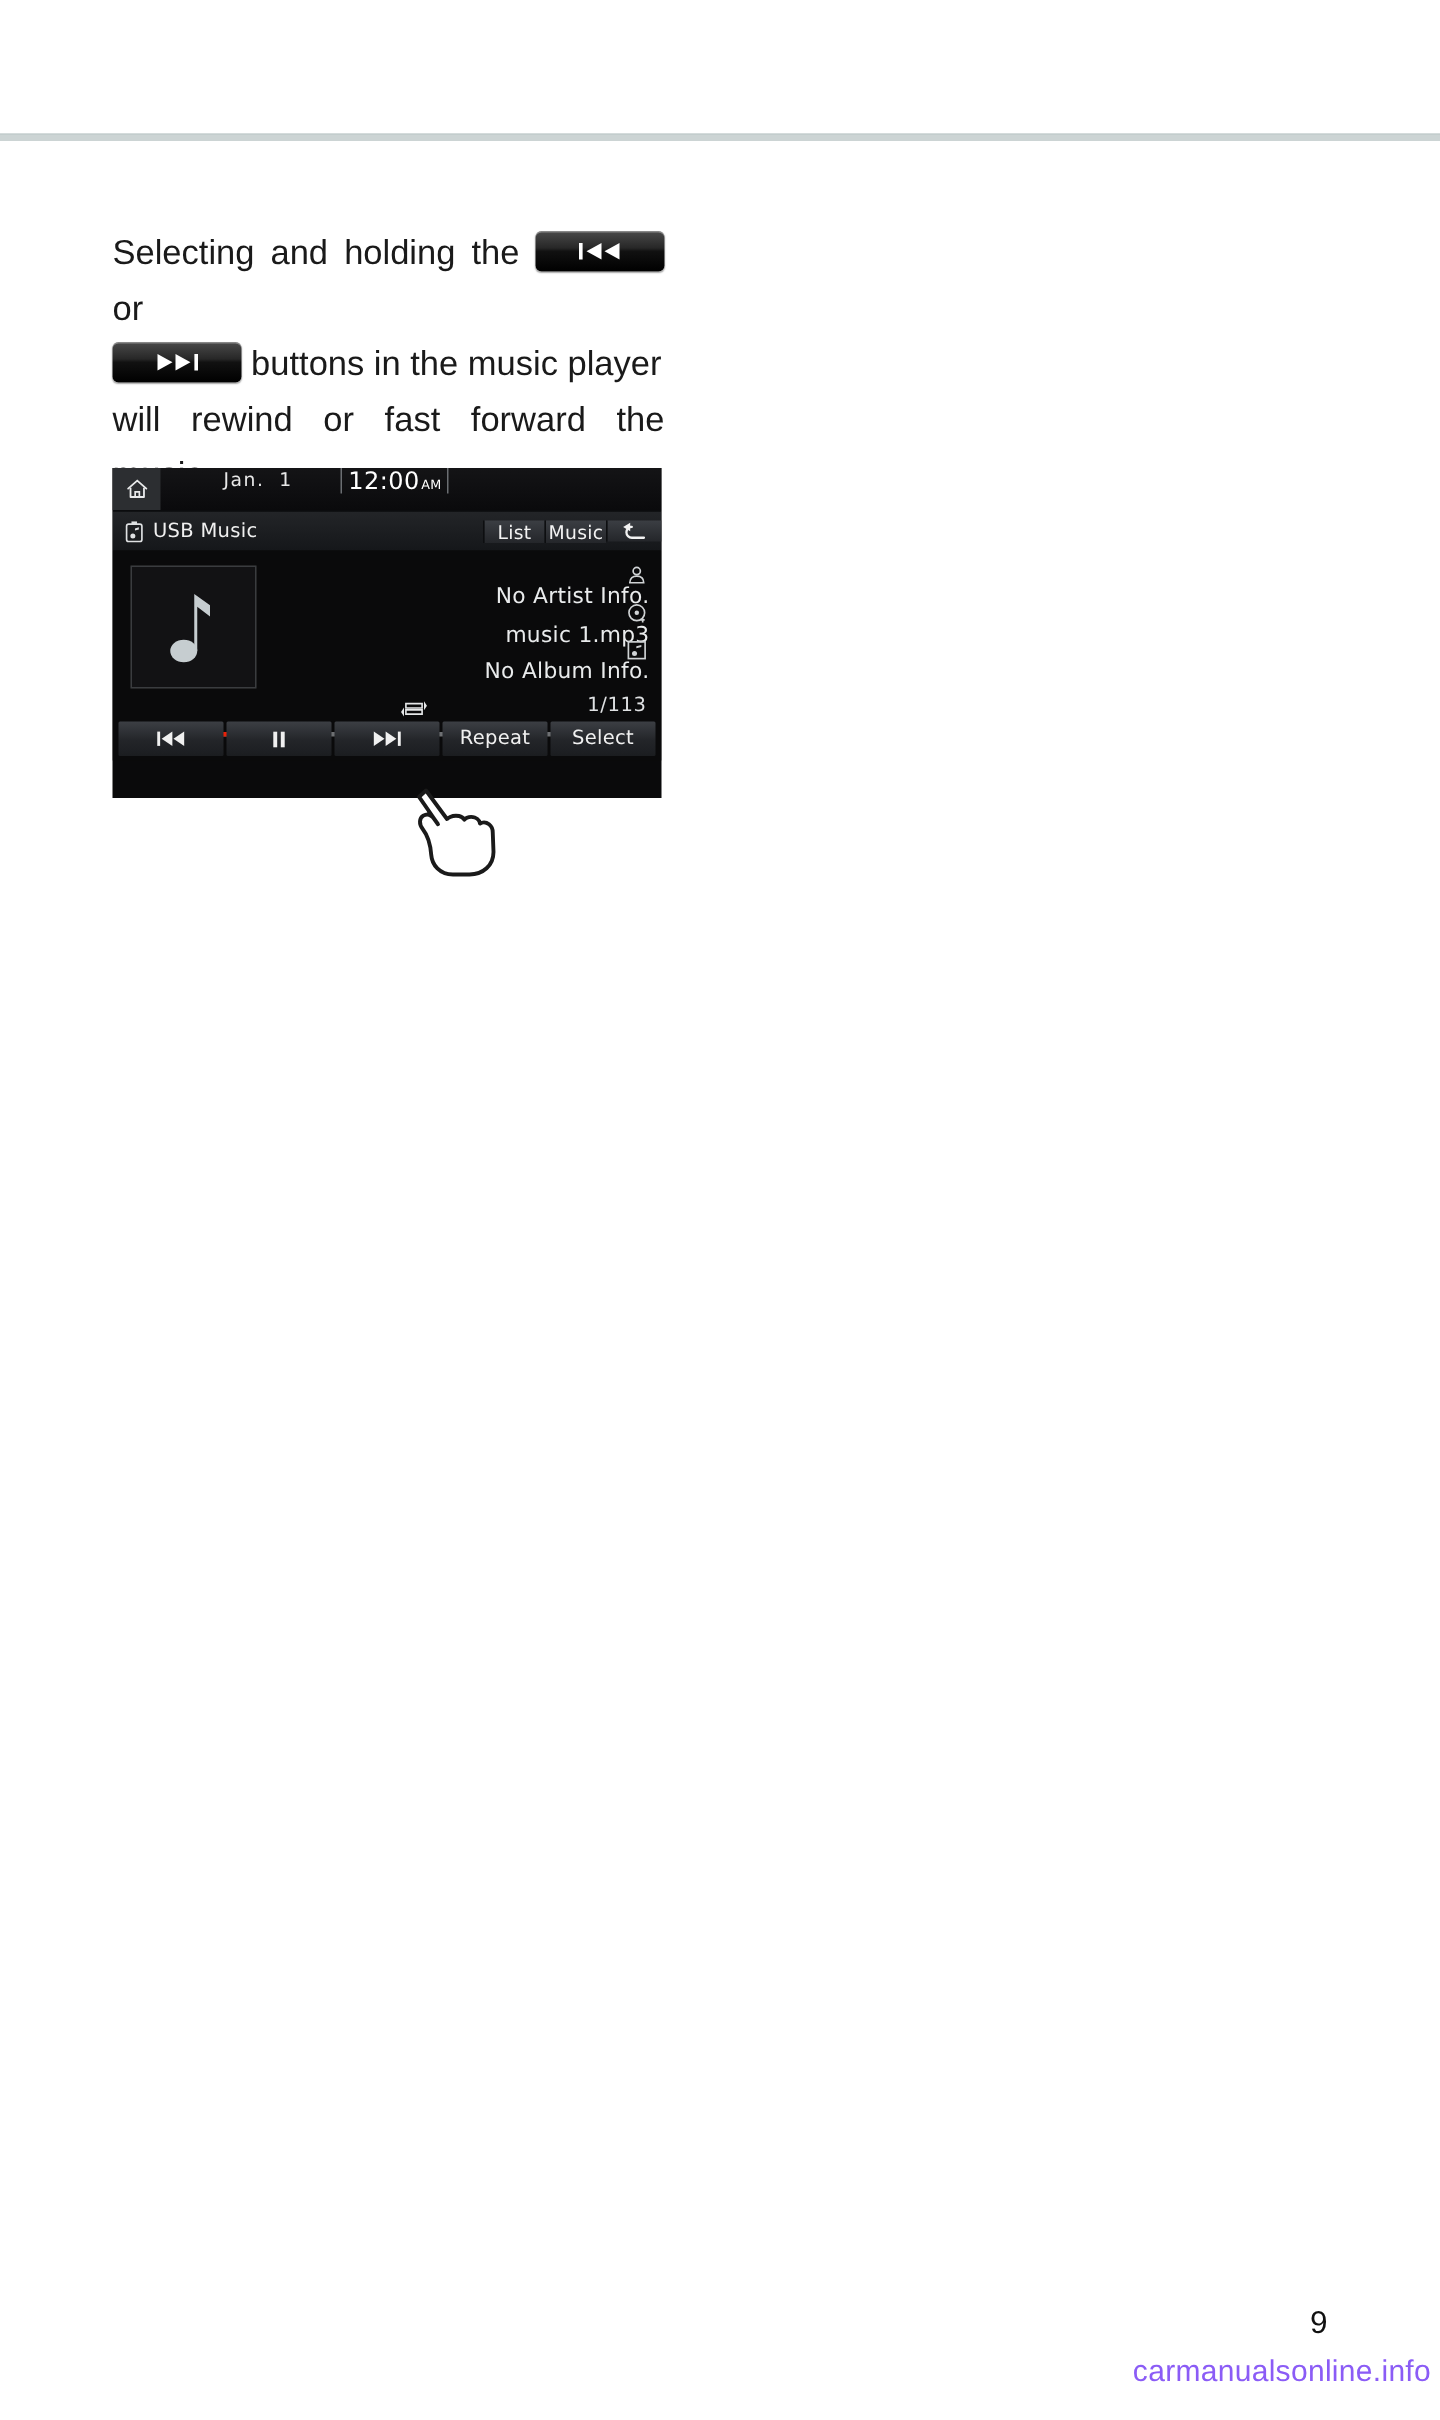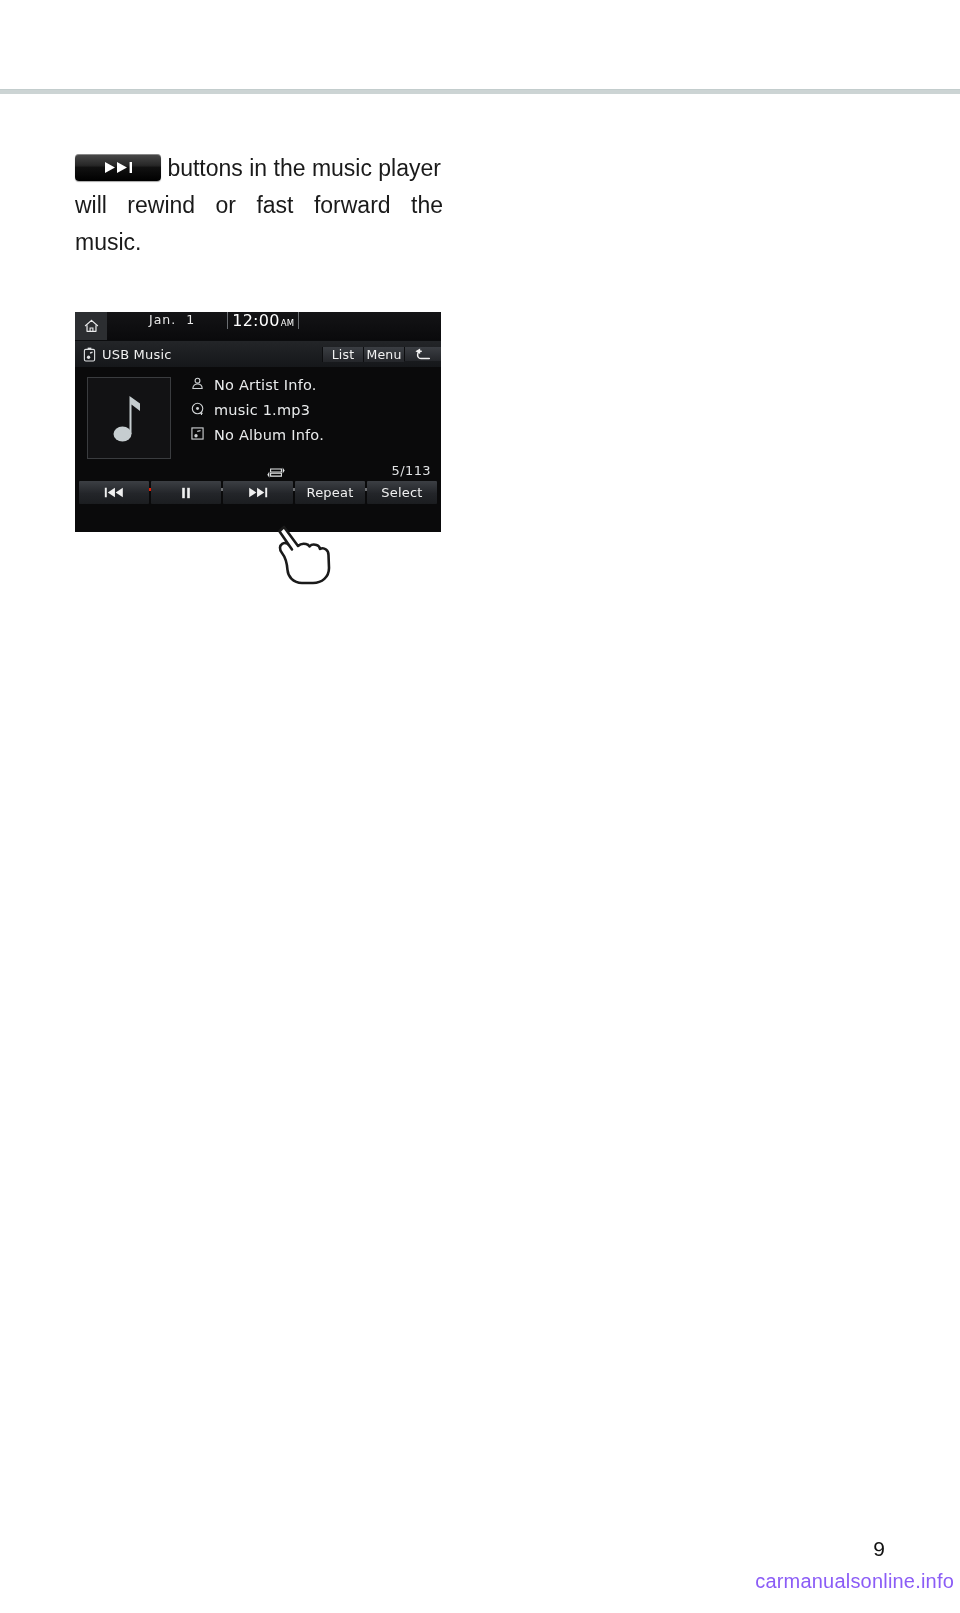--- a/index.html
+++ b/index.html
@@ -178,22 +178,23 @@
     justify-content: center;
   }
   .meta {
     position: absolute;
     left: 114px;
     top: 10px;
     right: 8px;
   }
   .meta-row {
     display: flex;
-    align-items: flex-start;
+    align-items: flex-end;
     height: 25px;
+    flex-direction: column;
   }
   .meta-ico {
     width: 17px;
     display: flex;
     align-items: center;
     justify-content: center;
     color: #cfd2d4;
   }
   .meta-txt {
     color: #e9ebec;
@@ -320,20 +321,31 @@
   }
 </style>
 </head>
 <body>
 
 <div class="page-rule"></div>
 
 <div class="content">
 
   <div class="body-copy">
+    <span class="ln">
+      <span>Selecting and holding the</span>
+      <span class="key-btn">
+        <svg width="34" height="13" viewBox="0 0 34 13" aria-hidden="true">
+          <rect x="3" y="1" width="2.4" height="11" fill="#ffffff"></rect>
+          <polygon points="18,1 18,12 8,6.5" fill="#ffffff"></polygon>
+          <polygon points="30,1 30,12 20,6.5" fill="#ffffff"></polygon>
+        </svg>
+      </span>
+      <span>or</span>
+    </span>
 
     <span class="ln ln-justify">
       <span class="key-btn">
         <svg width="34" height="13" viewBox="0 0 34 13" aria-hidden="true">
           <polygon points="4,1 4,12 14,6.5" fill="#ffffff"></polygon>
           <polygon points="16,1 16,12 26,6.5" fill="#ffffff"></polygon>
           <rect x="28.6" y="1" width="2.4" height="11" fill="#ffffff"></rect>
         </svg>
       </span>
       <span>buttons in the music player</span>
@@ -366,21 +378,21 @@
         <rect x="1.5" y="2.5" width="11" height="12.5" rx="1.5" stroke="#dfe1e3" stroke-width="1.2" fill="none"></rect>
         <rect x="5" y="0.6" width="4" height="2.2" fill="#dfe1e3"></rect>
         <circle cx="6" cy="11" r="1.8" fill="#dfe1e3"></circle>
         <path d="M7.5 11 V5.6 L10.3 4.8 V6.3 L7.5 7.1" fill="#dfe1e3"></path>
       </svg>
     </span>
     <span class="src-label">USB Music</span>
 
     <div class="titlebar-right">
       <div class="tb-btn">List</div>
-      <div class="tb-btn">Menu</div>
+      <div class="tb-btn">Music</div>
       <div class="tb-btn back">
         <svg width="18" height="14" viewBox="0 0 20 15" aria-hidden="true">
           <path d="M17 12.5 H8 A4 4 0 0 1 8 4.5 H4.2" stroke="#f2f2f2" stroke-width="1.7" fill="none" stroke-linecap="round" stroke-linejoin="round"></path>
           <polygon points="6.8,1.4 1.6,4.5 6.8,7.6" fill="#f2f2f2"></polygon>
         </svg>
       </div>
     </div>
   </div>
 
   <div class="player">
@@ -426,21 +438,21 @@
 
     <div class="subrow">
       <span class="repeat-ico">
         <svg width="18" height="13" viewBox="0 0 20 14" aria-hidden="true">
           <path d="M4 3.2 H16 V6.4 H4 Z" stroke="#e6e8e9" stroke-width="1.2" fill="none"></path>
           <path d="M4 7.8 H16 V11 H4 Z" stroke="#e6e8e9" stroke-width="1.2" fill="none"></path>
           <polygon points="17.4,1.4 17.4,8.2 19.6,4.8" fill="#e6e8e9"></polygon>
           <polygon points="2.6,6 2.6,12.8 0.4,9.4" fill="#e6e8e9"></polygon>
         </svg>
       </span>
-      <span class="track-count">5/113</span>
+      <span class="track-count">1/113</span>
     </div>
 
     <div class="progress-row">
       <span class="time-elapsed">0:49</span>
       <span class="bar-wrap">
         <span class="bar-bg"></span>
         <span class="bar-fill" id="barFill" style="width: 23%; background: rgb(234, 32, 7);"></span>
         <span class="bar-knob" id="barKnob" style="left: calc(23% - 4.5px);"></span>
       </span>
       <span class="time-total">3:31</span>

